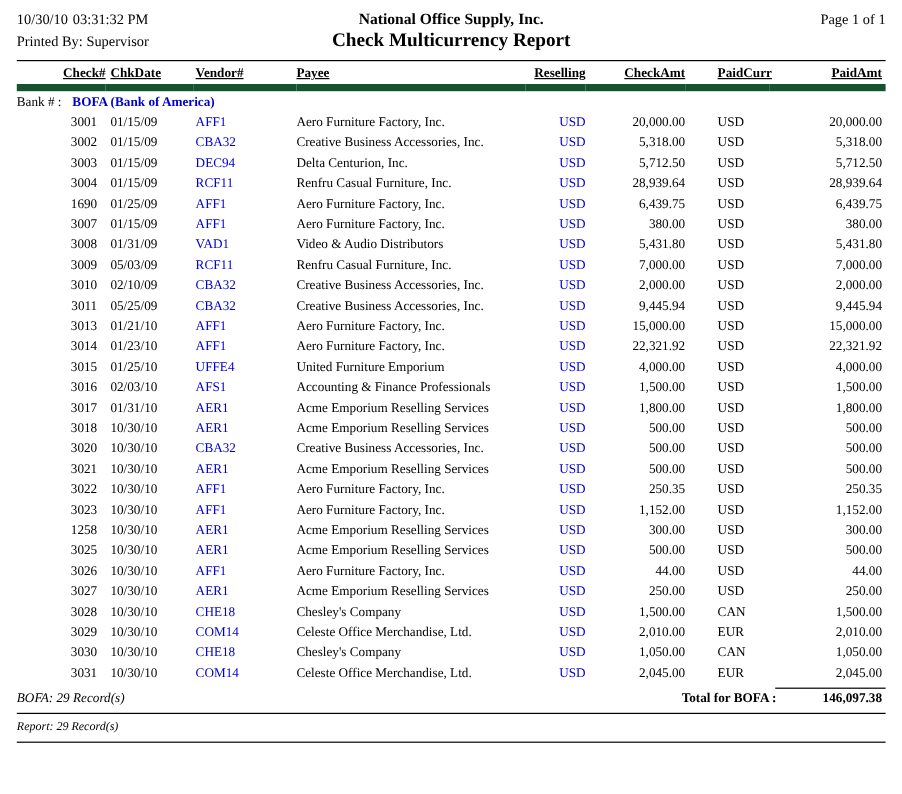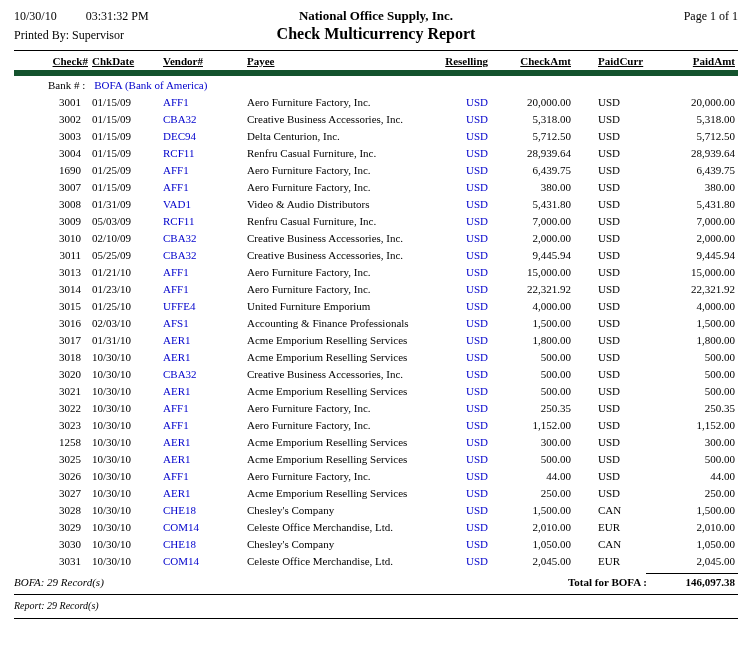--- a/index.html
+++ b/index.html
@@ -17,21 +17,21 @@
   .hdr-grid {
     display: grid;
     grid-template-columns: 1fr auto 1fr;
     align-items: baseline;
   }
   .hdr-left  { justify-self: start; font-size: 12px; white-space: nowrap; }
   .hdr-center{ justify-self: center; text-align: center; }
   .hdr-right { justify-self: end; font-size: 12px; white-space: nowrap; }
   .company   { font-weight: bold; font-size: 13px; }
   .title     { font-weight: bold; font-size: 16px; margin-top: 1px; }
-  .time      { margin-left: 29px; }
+  .time      { margin-left: 4px; }
 
   .rule  { border: 0; border-top: 1px solid #000; margin: 7px 0 0 0; }
   .rule2 { border: 0; border-top: 1px solid #000; margin: 2px 0; }
 
   
   table {
     width: 724px;
     border-collapse: collapse;
     table-layout: fixed;
     font-size: 11px;
@@ -51,22 +51,22 @@
     overflow: hidden;
   }
   .ta-r { text-align: right; }
   .pl2  { padding-left: 2px; }
   .pl4  { padding-left: 4px; }
   .pl27 { padding-left: 27px; }
   .pr3  { padding-right: 3px; }
   .pr7  { padding-right: 7px; }
   .link { color: var(--link-color, #0000CC); cursor: pointer; }
   .bank-row td { padding: 3px 0 2px 0; }
-  .bank-label { color: #000; margin-left: 34px; }
-  .bank-link  { margin-left: 9px; }
+  .bank-label { color: #000; }
+  .bank-link  { margin-left: 9px; font-weight: bold; }
 
   
   .total-rule {
     width: 92px;
     border-top: 1px solid #000;
     margin: 3px 0 0 auto;
   }
   .summary-row {
     display: flex;
     justify-content: space-between;

